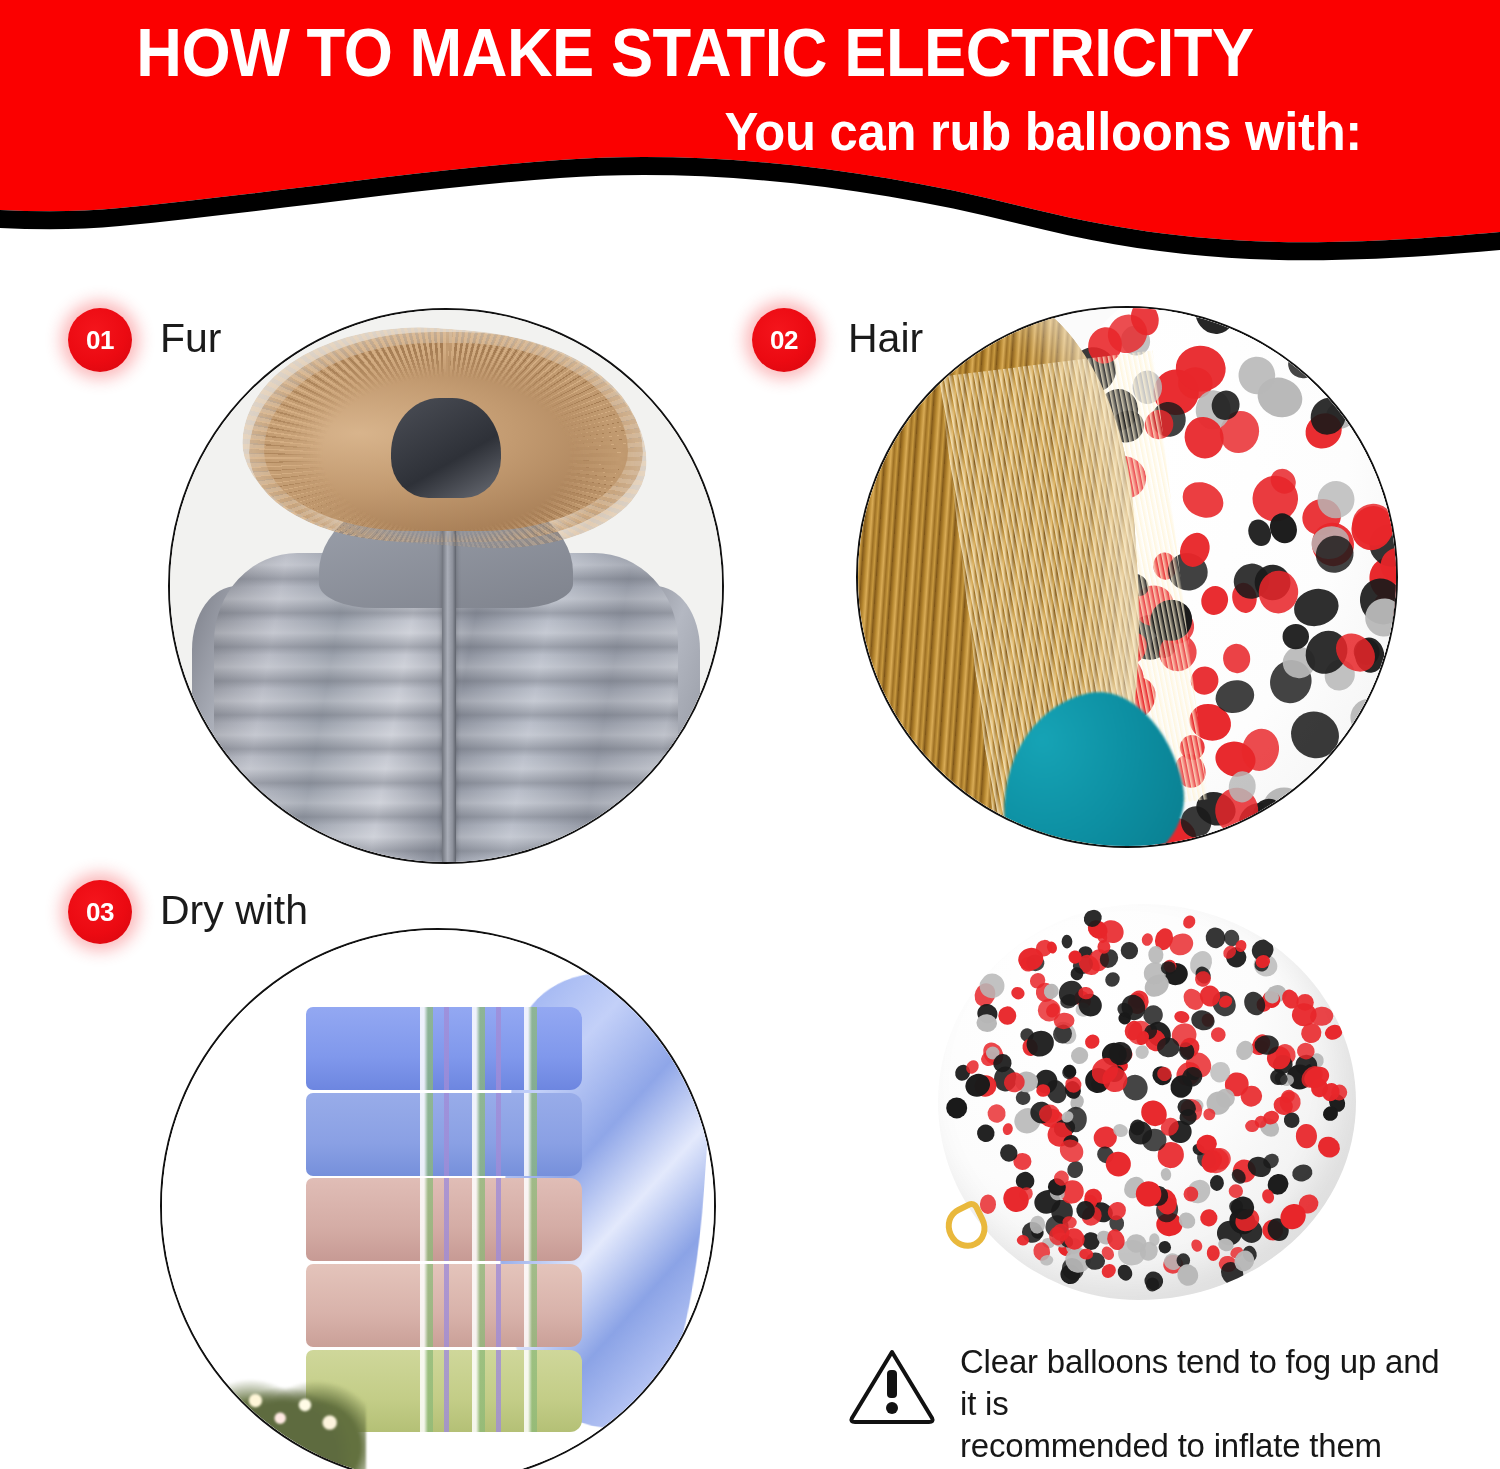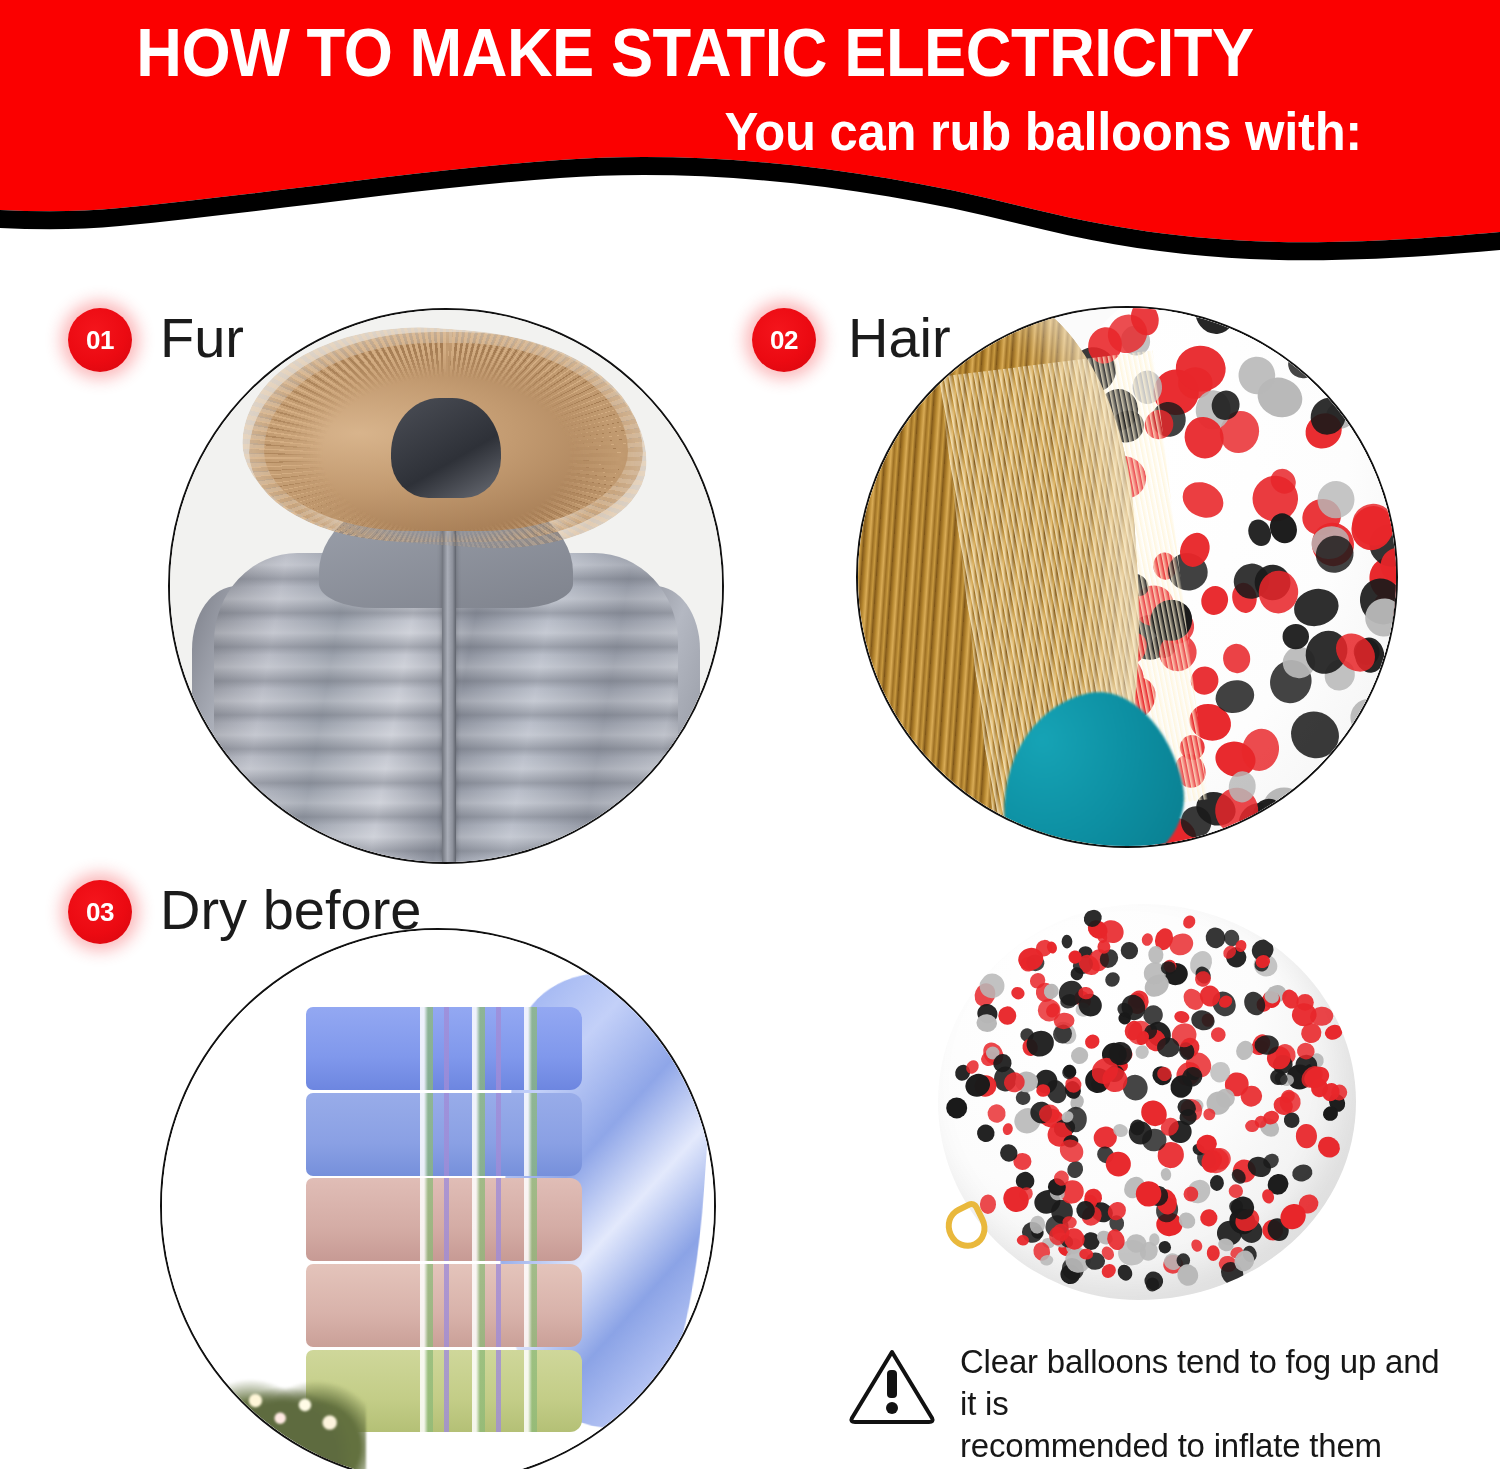--- a/index.html
+++ b/index.html
@@ -86,21 +86,21 @@
     line-height: 64px;
     text-align: center;
     letter-spacing: -0.5px;
     z-index: 5;
   }
   .step-label {
     position: absolute;
     color: #1b1b1b;
     font-family: "Liberation Sans", sans-serif;
     font-weight: normal;
-    font-size: 56px;
+    font-size: 41px;
     line-height: 52px;
     white-space: nowrap;
     z-index: 5;
   }
 
   
   .photo-circle {
     position: absolute;
     border-radius: 50%;
     border: 2px solid #111111;
@@ -541,21 +541,21 @@
           <ellipse cx="140.7" cy="147.9" rx="14.8" ry="14.2" fill="#e8262a" opacity="0.84" transform="rotate(119 140.7 147.9)"></ellipse>
         </svg>
     </div>
     <div class="hair-mass"></div>
     <div class="hair-strands"></div>
     <div class="hair-tip"></div>
   </div>
 </div>
 
 <div class="step-badge" style="left:68px; top:880px;">03</div>
-<div class="step-label" style="left:160px; top:884px;">Dry before</div>
+<div class="step-label" style="left:160px; top:884px;">Dry with</div>
 
 <div class="photo-circle" id="photo-towel" style="left:160px; top:928px; width:552px; height:552px;">
   <div class="photo-inner">
     <div id="towel-bg"></div>
     <div class="towel-drape"></div>
     <div class="towel" style="top:14%;  background:linear-gradient(#93a8f2,#8098ec 60%,#6d86e0);">
         <div class="stripes"></div>
       </div>
     <div class="towel" style="top:29.5%; background:linear-gradient(#98ace9,#8aa0e4 60%,#7690db);">
         <div class="stripes"></div>

